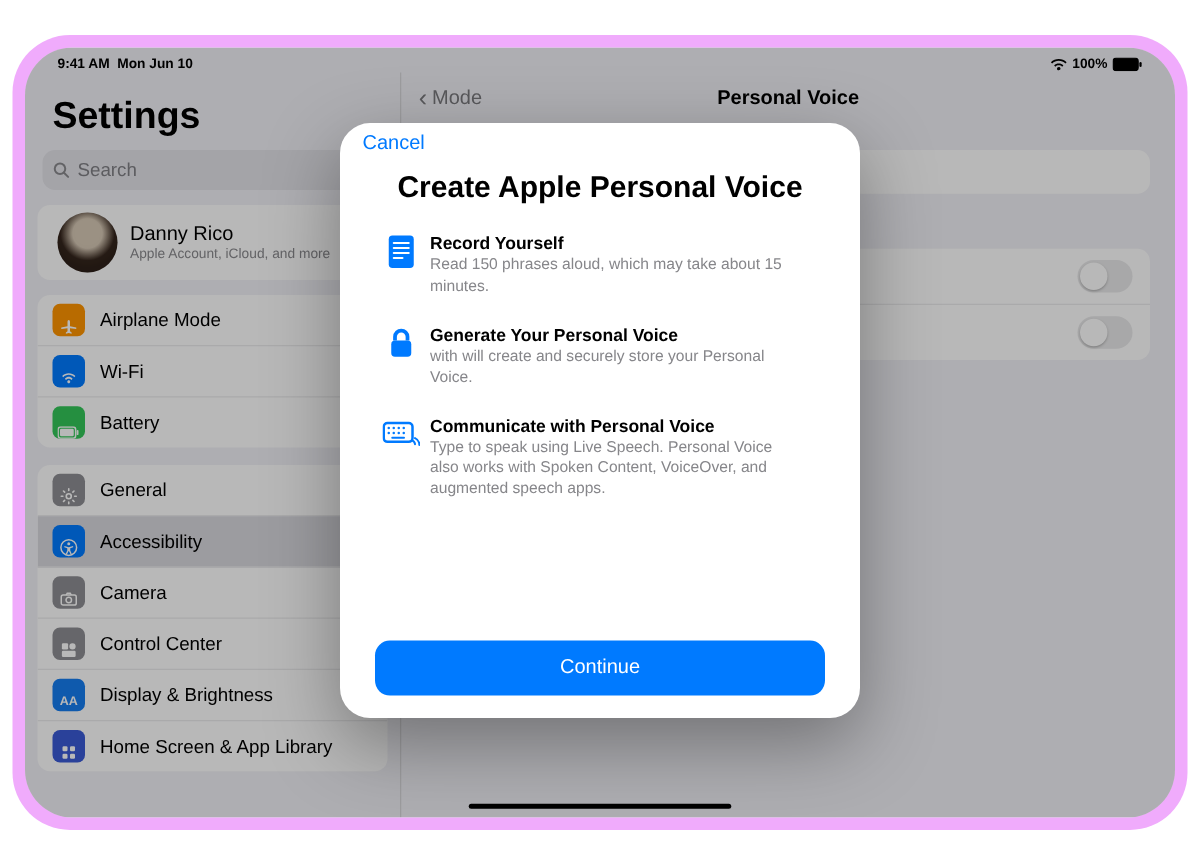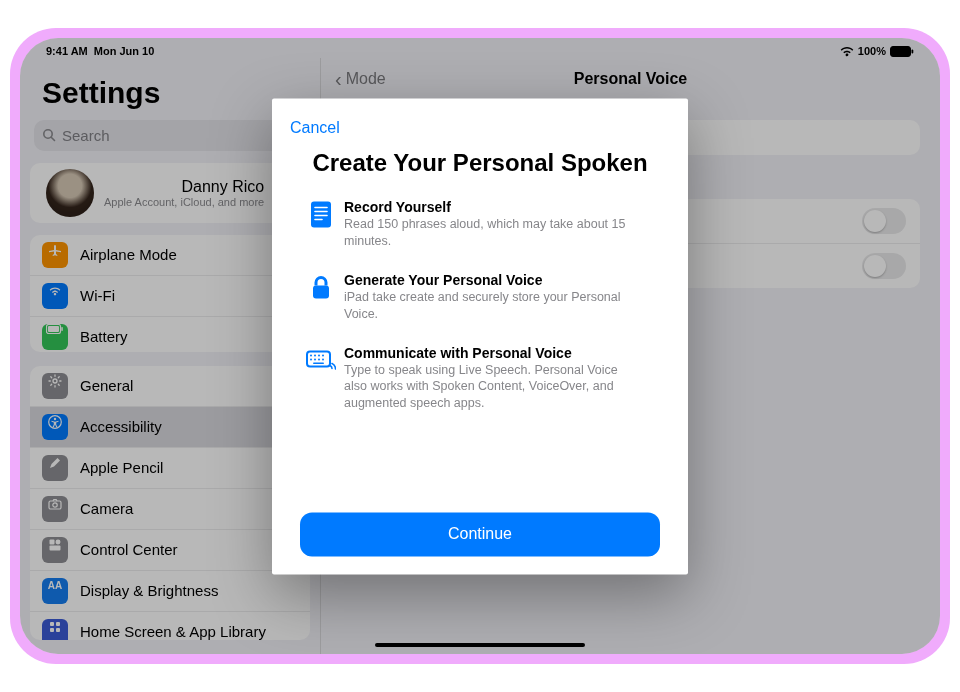--- a/index.html
+++ b/index.html
@@ -23,38 +23,38 @@
   .sidebar { width: 300px; height:100%; padding: 8px 0 0 0; display:flex; flex-direction:column; }
   .sidebar h1 { font-size: 30px; font-weight: 700; padding: 10px 18px 6px 22px; color:#000; }
   .search-box {
     margin: 4px 14px 12px 14px; background: #e3e3e9; border-radius: 10px; height: 32px;
     display:flex; align-items:center; padding:0 8px; color:#808085;
   }
   .search-box .si { margin-right:6px; font-size:14px;}
   .search-box span.ph { font-size:15px; }
   .profile-row {
     display:flex; align-items:center; gap:10px; padding: 6px 16px; margin:0 10px 12px 10px;
-    background:#fff; border-radius:10px;text-align:right;
+    background:#fff; border-radius:10px;
   }
   .avatar {
     width:48px; height:48px; border-radius:50%; background: radial-gradient(circle at 50% 35%, #d7c9b6 0 30%, #3b2a20 55%);
     box-shadow: inset 0 -8px 12px rgba(0,0,0,0.25);
   }
   .profile-text .name { font-size:16px; font-weight:500; color:#000; }
   .profile-text .sub { font-size:11px; color:#8a8a8e; }
   .group { background:#fff; margin:0 10px 14px 10px; border-radius:10px; overflow:hidden; }
   .row {
     display:flex; align-items:center; gap:12px; padding:7px 12px; border-bottom:1px solid #ececed; font-size:15px; color:#000;
     position:relative;
   }
   .row:last-child{ border-bottom:none; }
   .row .right-text { margin-left:auto; color:#8a8a8e; font-size:14px; }
   .row.selected { background:#d8d8de; }
   .icn {
-    width:26px; height:26px; border-radius:6px; display:flex; align-items:flex-start; justify-content:center; color:#fff; font-size:14px; flex-shrink:0;
+    width:26px; height:26px; border-radius:6px; display:flex; align-items:flex-end; justify-content:center; color:#fff; font-size:14px; flex-shrink:0;
   }
   
   .detail { flex:1; height:100%; border-left:1px solid #d8d8dc; position:relative; }
   .detail-header {
     height:42px; display:flex; align-items:center; justify-content:center; position:relative;
     border-bottom:0; font-size:16px; font-weight:600; color:#000;
   }
   .back-btn { position:absolute; left:14px; display:flex; align-items:center; gap:4px; color:#7a7a7e; font-size:16px; font-weight:400;}
   .back-btn .chev{ font-size:20px; line-height:1; }
   .detail-body { padding: 20px 20px; }
@@ -67,23 +67,23 @@
   }
   .toggle::after{
     content:""; position:absolute; width:22px; height:22px; background:#fff; border-radius:50%;
     top:2px; left:2px; box-shadow:0 1px 2px rgba(0,0,0,0.25);
   }
   
   .dim {
     position:absolute; inset:0; background:rgba(0,0,0,0.28);
   }
   .modal {
-    position:absolute; width:416px; height:476px; background:#fff; border-radius:2px;
+    position:absolute; width:416px; height:476px; background:#fff; border-radius:24px;
     left:50%; top:50%; transform:translate(-50%, -52%); box-shadow:0 20px 60px rgba(0,0,0,0.35);
-    display:flex; flex-direction:column; padding: 21px 0 18px 0;
+    display:flex; flex-direction:column; padding: 8px 0 18px 0;
   }
   .modal .cancel { color:#007aff; font-size:16px; padding:0 18px 6px 18px; }
   .modal h2 { text-align:center; font-size:24px; font-weight:700; color:#000; padding:6px 24px 22px 24px; }
   .steps { padding: 0 34px; display:flex; flex-direction:column; gap:22px; }
   .step { display:flex; gap:8px; align-items:flex-start; }
   .step-icn {
     width:30px; height:30px; flex-shrink:0; display:flex; align-items:center; justify-content:center;
     color:#007aff;
   }
   .step-title { font-size:14px; font-weight:600; color:#000; margin-bottom:1px;}
@@ -192,28 +192,20 @@
                   <circle cx="8" cy="8" r="6.3" fill="none" stroke="#fff" stroke-width="1.2"></circle>
                   <circle cx="8" cy="5" r="1.2" fill="#fff"></circle>
                   <path d="M4.5 6.8L8 7.8l3.5-1v1L9.2 8.6v1.8l1.2 2.6-1 .4L8 10.5l-1.4 2.9-1-.4 1.2-2.6V8.6L4.5 7.8v-1z" fill="#fff"></path>
                 </svg>
             </div>
             <span>Accessibility</span>
           </div>
           <div class="row">
             <div class="icn" style="background:#8e8e93">
               <svg width="16" height="16" viewBox="0 0 16 16">
-                  <path d="M3 13l1.5-4 6-6 2.5 2.5-6 6L3 13z" fill="#fff"></path>
-                </svg>
-            </div>
-            <span>Apple Pencil</span>
-          </div>
-          <div class="row">
-            <div class="icn" style="background:#8e8e93">
-              <svg width="16" height="16" viewBox="0 0 16 16">
                   <rect x="2" y="5" width="12" height="8" rx="1.5" fill="none" stroke="#fff" stroke-width="1.2"></rect>
                   <circle cx="8" cy="9" r="2.2" fill="none" stroke="#fff" stroke-width="1.2"></circle>
                   <path d="M6 5l.8-1.5h2.4L10 5" stroke="#fff" stroke-width="1.2" fill="none"></path>
                 </svg>
             </div>
             <span>Camera</span>
           </div>
           <div class="row">
             <div class="icn" style="background:#8e8e93">
               <svg width="16" height="16" viewBox="0 0 16 16">
@@ -272,21 +264,21 @@
             </div>
           </div>
           <div class="det-caption">r device's speaker or during calls.</div>
         </div>
       </div>
     </div>
 
     <div class="dim"></div>
     <div class="modal">
       <div class="cancel">Cancel</div>
-      <h2>Create Your Personal Spoken</h2>
+      <h2>Create Apple Personal Voice</h2>
       <div class="steps">
         <div class="step">
           <div class="step-icn">
             <svg width="26" height="30" viewBox="0 0 26 30">
                 <rect x="3" y="2" width="20" height="26" rx="3" fill="#007aff"></rect>
                 <line x1="7" y1="8" x2="19" y2="8" stroke="#fff" stroke-width="1.6" stroke-linecap="round"></line>
                 <line x1="7" y1="12" x2="19" y2="12" stroke="#fff" stroke-width="1.6" stroke-linecap="round"></line>
                 <line x1="7" y1="16" x2="19" y2="16" stroke="#fff" stroke-width="1.6" stroke-linecap="round"></line>
                 <line x1="7" y1="20" x2="14" y2="20" stroke="#fff" stroke-width="1.6" stroke-linecap="round"></line>
               </svg>
@@ -298,21 +290,21 @@
         </div>
         <div class="step">
           <div class="step-icn">
             <svg width="26" height="30" viewBox="0 0 26 30">
                 <rect x="5" y="13" width="16" height="13" rx="3" fill="#007aff"></rect>
                 <path d="M8 13v-3a5 5 0 0 1 10 0v3" fill="none" stroke="#007aff" stroke-width="3"></path>
               </svg>
           </div>
           <div>
             <div class="step-title">Generate Your Personal Voice</div>
-            <div class="step-desc">iPad take create and securely store your Personal Voice.</div>
+            <div class="step-desc">with will create and securely store your Personal Voice.</div>
           </div>
         </div>
         <div class="step">
           <div class="step-icn">
             <svg width="30" height="24" viewBox="0 0 30 24">
                 <rect x="1" y="3" width="23" height="15" rx="3" fill="none" stroke="#007aff" stroke-width="2"></rect>
                 <circle cx="5" cy="7" r="1" fill="#007aff"></circle>
                 <circle cx="9" cy="7" r="1" fill="#007aff"></circle>
                 <circle cx="13" cy="7" r="1" fill="#007aff"></circle>
                 <circle cx="17" cy="7" r="1" fill="#007aff"></circle>

